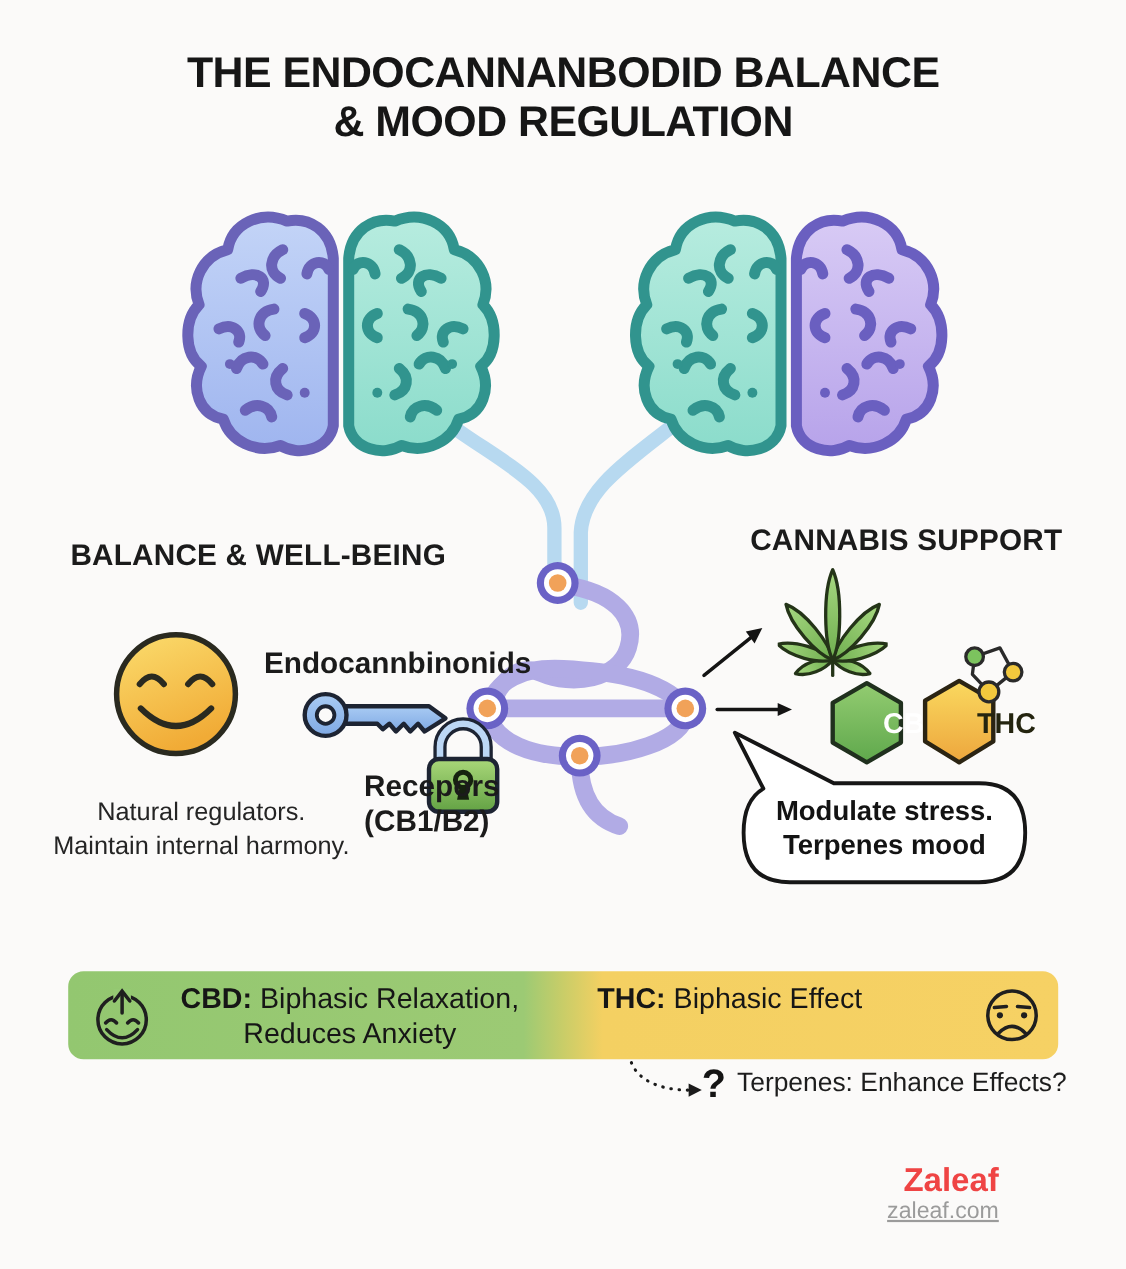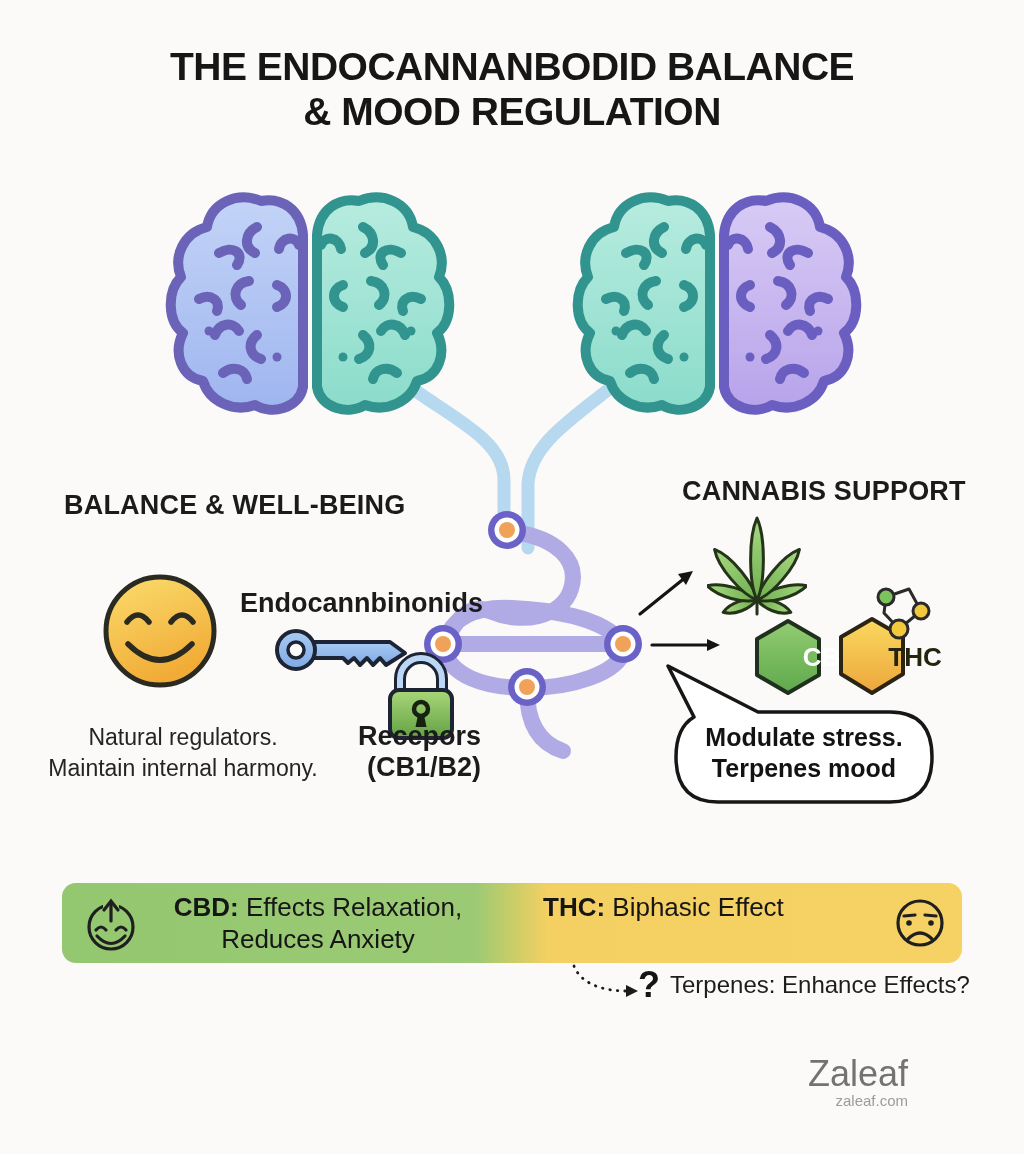--- a/index.html
+++ b/index.html
@@ -6,38 +6,38 @@
   body{font-family:"Liberation Sans","DejaVu Sans",sans-serif;background:#e8e8e8;}
   .canvas{position:relative;width:1024px;height:1154px;background:#fbfaf9;overflow:hidden;color:#1c1c1c;}
   .abs{position:absolute;}
   .title{left:0;top:44px;width:1024px;text-align:center;font-size:39px;font-weight:800;line-height:45px;letter-spacing:-0.5px;color:#161616;}
   .title span{display:block;}
   .heading{font-size:27px;font-weight:800;color:#1b1b1b;letter-spacing:0.2px;white-space:nowrap;}
   .balance-heading{left:64px;top:490px;text-align:center;}
   .cannabis-heading{left:682px;top:476px;}
   .label-bold{font-size:27px;font-weight:700;color:#1b1b1b;white-space:nowrap;}
   .endo-label{left:240px;top:588px;}
-  .receptors-label{left:331px;top:721px;width:150px;text-align:right;line-height:31px;}
+  .receptors-label{left:331px;top:700px;width:150px;text-align:left;line-height:31px;}
   .caption{left:33px;top:722px;width:300px;text-align:center;font-size:23px;font-weight:400;line-height:31px;color:#242424;}
   .bubble-text{left:690px;top:722px;width:228px;text-align:center;font-size:25px;font-weight:700;line-height:31px;color:#131313;}
   .hex-label{width:66px;text-align:center;font-size:26px;font-weight:800;padding-left:43px;}
   .cbd-label{left:755px;top:642px;color:#ffffff;}
   .thc-label{left:839px;top:642px;color:#24240f;}
   .banner{left:62px;top:883px;width:900px;height:80px;border-radius:14px;
     background:linear-gradient(90deg,#93c770 0%,#9cca74 46%,#c9cd68 50%,#f4d062 54%,#f6d164 100%);}
   .banner-text{position:absolute;font-size:26px;line-height:32px;color:#161616;}
   .banner-cbd{left:96px;top:8px;width:320px;text-align:center;}
   .banner-thc{left:481px;top:8px;width:400px;text-align:left;}
   .banner-text b{font-weight:800;}
   .terpenes-row{left:638px;top:964px;display:flex;align-items:center;gap:10px;}
   .terpenes-mark{font-size:36px;font-weight:800;color:#141414;}
   .terpenes-text{font-size:24px;font-weight:500;color:#1d1d1d;}
   .footer{left:740px;top:1060px;width:168px;text-align:right;}
-  .brand{font-size:36px;font-weight:400;color:#737373;line-height:28px;}
-  .site{font-size:15px;font-weight:400;color:#9b9b9b;line-height:26px;}
+  .brand{font-size:30px;font-weight:700;color:#ef4444;line-height:28px;}
+  .site{font-size:21px;font-weight:400;color:#9b9b9b;line-height:26px;text-decoration:underline;}
   svg{display:block;}
 </style>
 </head>
 <body>
 
 <div class="canvas">
 
   <svg class="abs" style="left:0;top:0;" width="1024" height="1154" viewBox="0 0 1024 1154">
 
     <g fill="none" stroke="#b7d9f0" stroke-width="13" stroke-linecap="round">
@@ -310,21 +310,21 @@
       <rect x="20" y="4" width="16" height="13" fill="#95c973"></rect>
       <g fill="none" stroke="#1f1f1f" stroke-width="3.2" stroke-linecap="round">
         <path d="M28,26 L28,8"></path>
           <path d="M21,15 L28,6 L35,15"></path>
         <path d="M13,35 Q18,29 23,35"></path>
           <path d="M33,35 Q38,29 43,35"></path>
         <path d="M14,41 Q28,56 42,41"></path>
       </g>
     </svg>
     <div class="banner-text banner-cbd">
-      <b>CBD:</b><span> Effects Relaxation,</span><br>
+      <b>CBD:</b><span> Biphasic Relaxation,</span><br>
       <span>Reduces Anxiety</span>
     </div>
     <div class="banner-text banner-thc">
       <b>THC:</b><span> Biphasic Effect</span><br>
     </div>
     <svg class="abs" style="left:830px;top:12px;" width="56" height="56" viewBox="0 0 56 56">
       <circle cx="28" cy="28" r="22" fill="none" stroke="#1f1f1f" stroke-width="3.2"></circle>
       <g fill="none" stroke="#1f1f1f" stroke-width="3.2" stroke-linecap="round">
         <path d="M12,21 L23,20"></path>
           <path d="M33,20 L44,21"></path>

